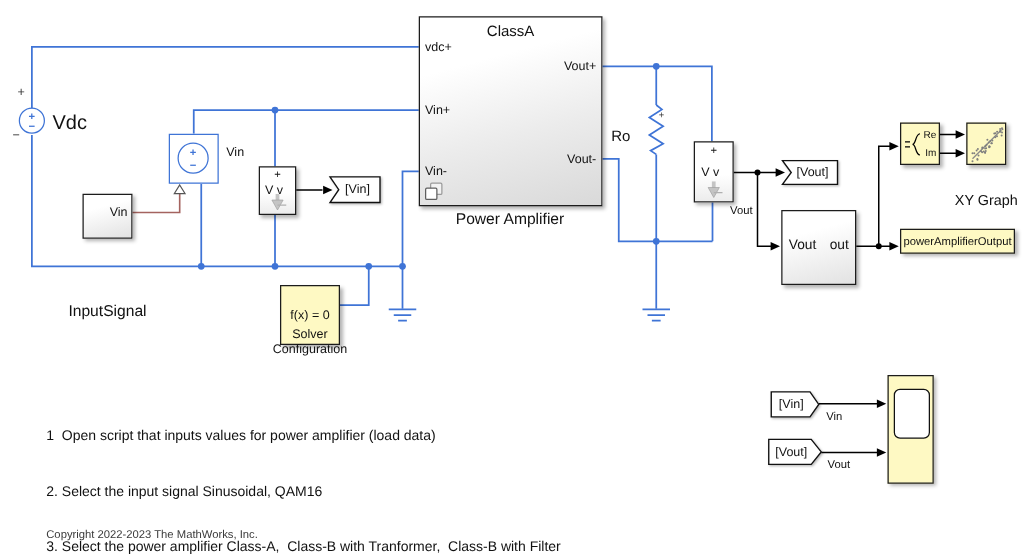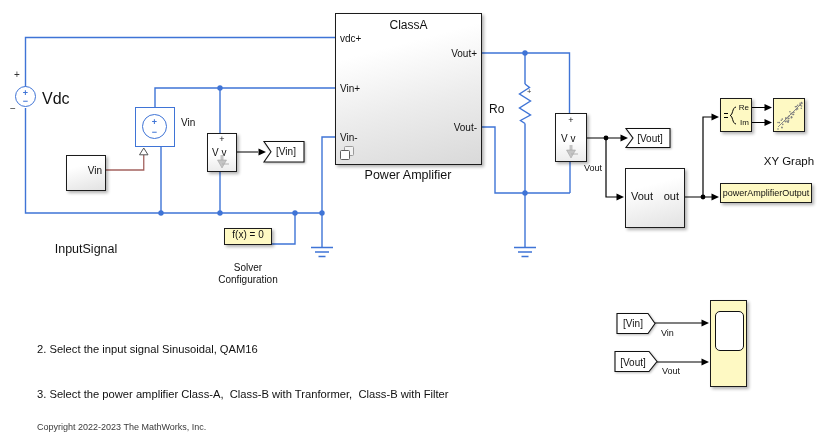--- a/index.html
+++ b/index.html
@@ -147,21 +147,21 @@
   <div class="blk flat" style="left:207px;top:133px;width:30px;height:39px;background:linear-gradient(180deg,#fff 55%,#ececec);">
     <span class="port" style="left:50%;transform:translateX(-50%);top:0;font-size:9px;">+</span>
     <span class="port" style="left:4px;top:13px;">V v</span>
     <svg class="sensor-arrow" width="16" height="15">
       <rect x="6.5" y="0" width="3" height="6" fill="#c4c4c4"></rect>
       <polygon points="3.5,5 12.5,5 8,13" fill="#c4c4c4" stroke="#9a9a9a" stroke-width="0.5"></polygon>
       <path d="M8,9 H15" stroke="#b0b0b0" stroke-width="1" fill="none"></path>
     </svg>
   </div>
 
-  <div class="blk flat" style="left:224px;top:228px;width:48px;height:17px;display:flex;align-items:flex-start;justify-content:center;">
+  <div class="blk flat" style="left:224px;top:228px;width:48px;height:48px;display:flex;align-items:center;justify-content:center;">
     <span class="s10">f(x) = 0</span>
   </div>
   <div class="lbl s10" style="left:248px;top:262px;text-align:center;line-height:12px;">
     <div>Solver</div>
     <div>Configuration</div>
   </div>
 
   <div class="blk" style="left:335px;top:13px;width:147px;height:152px;background:linear-gradient(165deg,#ffffff 25%,#ececec 60%,#d9d9d9 100%);">
     <div style="position:absolute;left:0;right:0;top:4px;text-align:center;font-size:12px;">ClassA</div>
     <span class="port" style="left:4px;top:19px;">vdc+</span>
@@ -255,20 +255,21 @@
 
   <div class="blk flat" style="left:720px;top:183px;width:92px;height:20px;display:flex;align-items:center;justify-content:center;">
     <span style="font-size:9px;">powerAmplifierOutput</span>
   </div>
 
   <div class="blk flat" style="left:710px;top:300px;width:37px;height:87px;border:1.5px solid #1c1c1c;">
     <div class="screen"></div>
   </div>
 
   <div class="anno-list">
+    <div>1  Open script that inputs values for power amplifier (load data)</div>
     <div>2. Select the input signal Sinusoidal, QAM16</div>
     <div>3. Select the power amplifier Class-A,  Class-B with Tranformer,  Class-B with Filter</div>
     
     
     
     
   </div>
   <div class="anno-copy">Copyright 2022-2023 The MathWorks, Inc.</div>
 
 </div>

